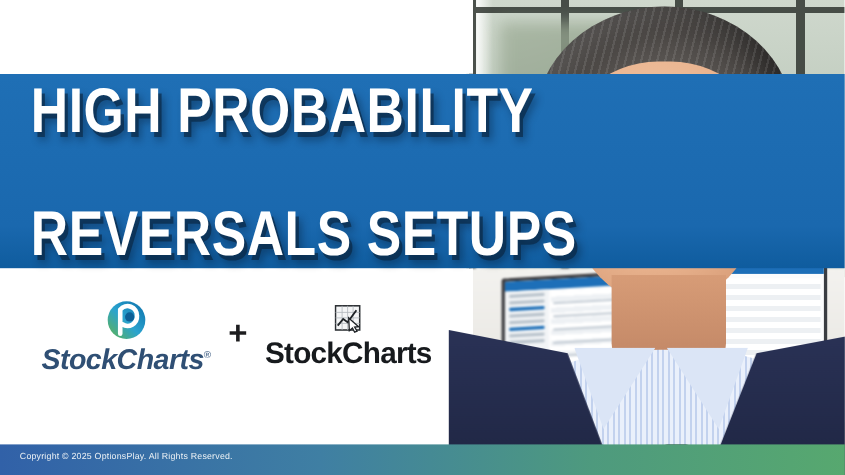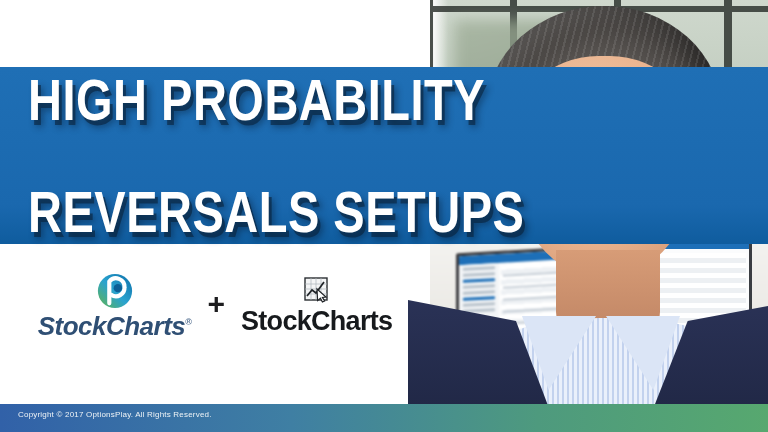--- a/index.html
+++ b/index.html
@@ -275,15 +275,15 @@
           <line x1="17" y1="1" x2="17" y2="23"></line>
         </g>
         <polyline points="3,19 8,13 12,16 20,5" fill="none" stroke="#1f2327" stroke-width="1.7"></polyline>
         <path d="M13 12 L22 20 L18.4 20.4 L20.6 24 L18.4 25 L16.4 21.3 L13.6 23.6 Z" fill="#ffffff" stroke="#1f2327" stroke-width="1.2"></path>
       </svg>
       <div class="sc-word">StockCharts</div>
     </div>
   </div>
 
   <div class="footer"></div>
-  <div class="footer-text">Copyright © 2017 OptionsPlay. All Rights Reserved.</div>
+  <div class="footer-text">Copyright © 2025 OptionsPlay. All Rights Reserved.</div>
 
 </div>
 
 </body></html>

